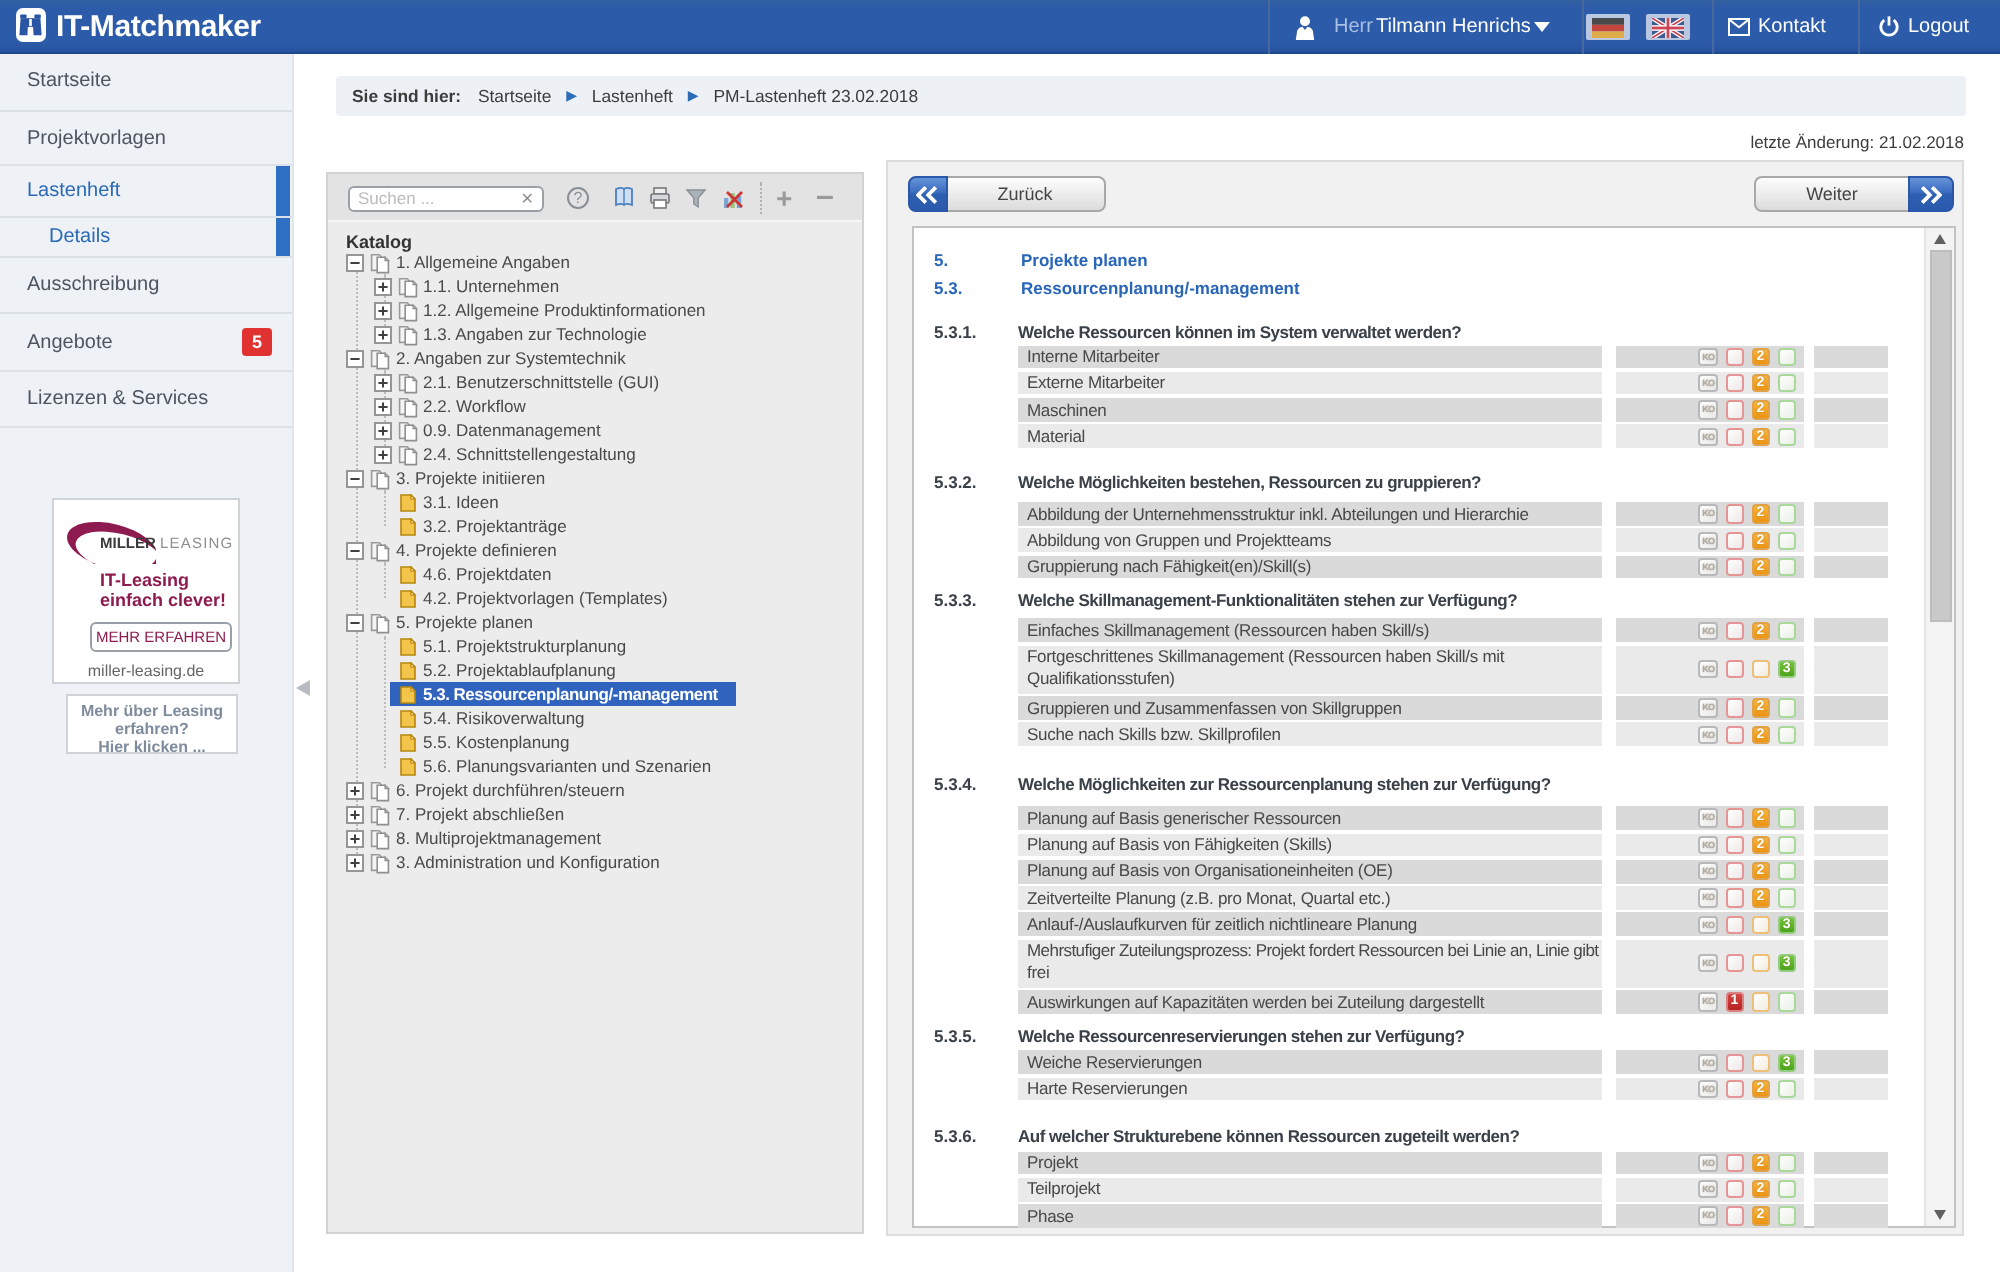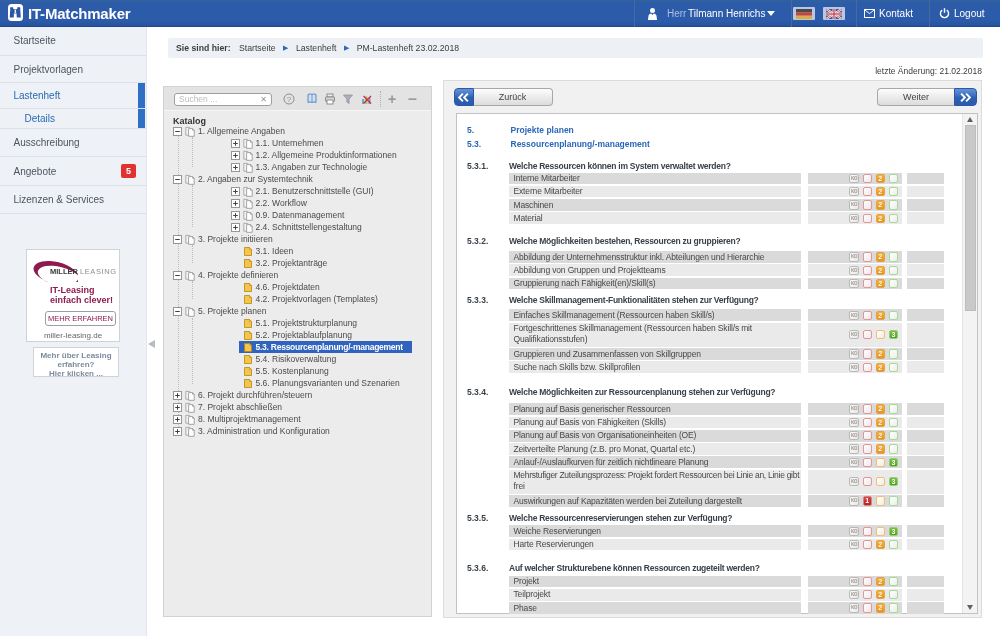--- a/index.html
+++ b/index.html
@@ -50,21 +50,21 @@
   font-size:8.5px; color:#bcbcbc; line-height:11px; padding-left:4px; }
 .tsx { position:absolute; right:4px; top:0; color:#909090; font-size:8px; line-height:11px; }
 .ticonbar { position:absolute; top:0; left:0; right:0; height:24px; }
 .tib { width:12px; height:12px; position:absolute; top:6px; }
 .tdots { position:absolute; left:216px; top:4px; width:1px; height:16px; border-left:1px dotted #b0b0b0; }
 .pm { position:absolute; color:#9a9a9a; font-size:14px; font-weight:bold; top:6px; line-height:12px; }
 .katalog { position:absolute; left:9px; top:29px; font-size:9px; font-weight:bold; color:#333; }
 .tree { position:absolute; left:0; top:38.5px; right:0; }
 .trow { height:12.03px; display:flex; align-items:center; font-size:8.5px; color:#4a4a4a; white-space:nowrap; }
 .trow.lvl0 { padding-left:9px; }
-.trow.lvl1 { padding-left:22.5px;margin-left:44px; }
+.trow.lvl1 { padding-left:22.5px; }
 .exp { margin-right:3px; flex:0 0 auto; }
 .noexp { width:12px; flex:0 0 auto; }
 .ticon { margin-right:2px; flex:0 0 auto; }
 .tlabel { padding:0 1px; }
 .selwrap { background:#2f63bd; display:flex; align-items:center; padding:0.5px 8px 0.5px 4px; margin-left:-4px; }
 .tlabel.sel { color:#fff; font-weight:bold; letter-spacing:-0.25px; }
 .vline { position:absolute; border-left:1px dotted #bcbcbc; width:0; }
 
 .rpanel { position:absolute; left:443px; top:80px; width:539px; height:538px; background:#f1f1f1; border:1px solid #dcdcdc; }
 .navbtn { position:absolute; top:7px; height:18px; font-size:9px; }

